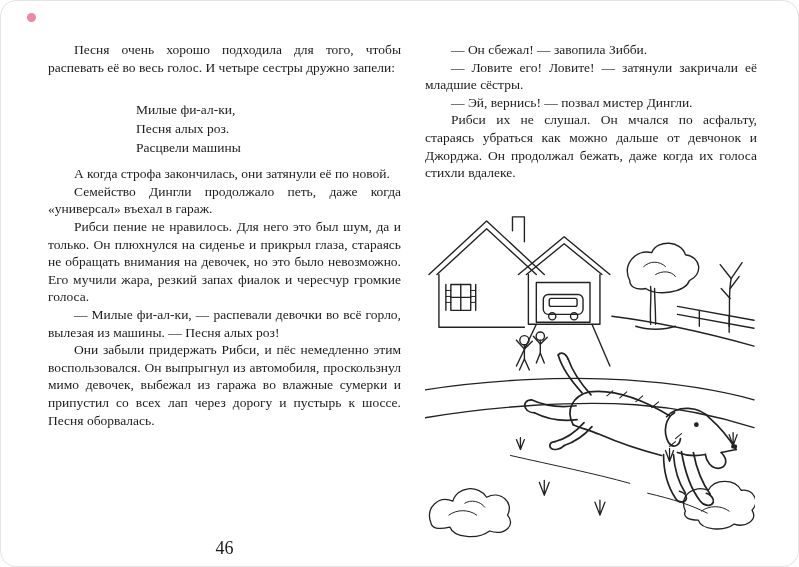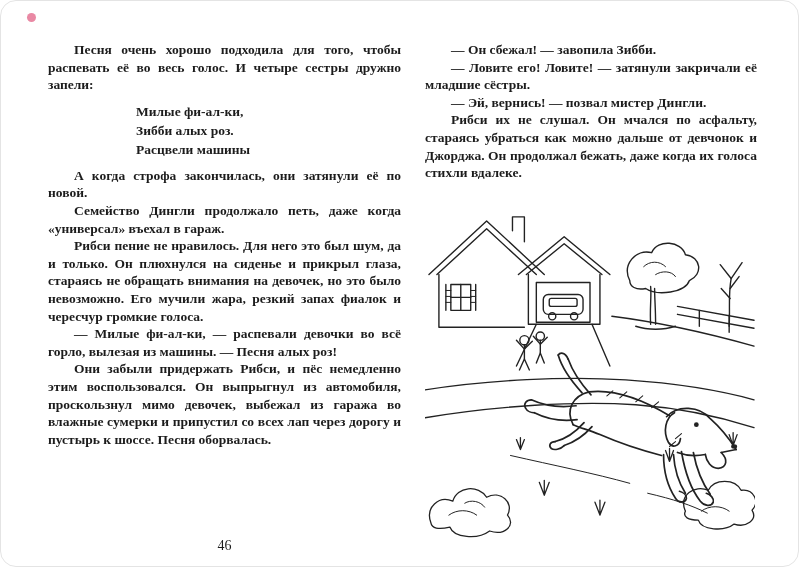--- a/index.html
+++ b/index.html
@@ -12,45 +12,45 @@
     border-radius:16px;
     overflow:hidden;
     font-family:"Liberation Serif","DejaVu Serif",serif;
     color:#1c1c1c;
   }
   .corner-dot{
     position:absolute;left:26px;top:12px;
     width:9px;height:9px;border-radius:50%;
     background:#e989a4;
   }
-  .page{position:absolute;top:40px;font-weight:bold;}
+  .page{position:absolute;top:40px;}
   .page-left{left:47px;width:353px;}
   .page-right{left:424px;width:332px;}
   .text-flow{font-size:13.5px;line-height:17.6px;text-align:justify;}
   .text-flow p.para{margin:0;text-indent:26px;}
-  .verse{margin:8px 0 8px 88px;line-height:19px;text-align:left;}
+  .verse{margin:24px 0 8px 88px;line-height:19px;text-align:left;}
   .verse-line{white-space:nowrap;}
   .page-number{
     position:absolute;left:47px;top:537px;width:353px;
-    text-align:center;font-size:14px;color:#1c1c1c;
+    text-align:center;font-size:18px;color:#1c1c1c;
   }
   .illustration{display:block;margin-top:12px;}
 </style>
 </head>
 <body>
 
 <div class="spread">
   <span class="corner-dot"></span>
 
   <div class="page page-left">
     <div class="text-flow" id="left-paragraphs">
         <p class="para">Песня очень хорошо подходила для того, чтобы распевать её во весь голос. И четыре сестры дружно запели:</p>
         <div class="verse">
           <div class="verse-line">Милые фи-ал-ки,</div>
-          <div class="verse-line">Зибби алых роз.</div>
+          <div class="verse-line">Песня алых роз.</div>
           <div class="verse-line">Расцвели машины</div>
         </div>
         <p class="para">А когда строфа закончилась, они затянули её по новой.</p>
         <p class="para">Семейство Дингли продолжало петь, даже когда «универсал» въехал в гараж.</p>
         <p class="para">Рибси пение не нравилось. Для него это был шум, да и только. Он плюхнулся на сиденье и прикрыл глаза, стараясь не обращать внимания на девочек, но это было невозможно. Его мучили жара, резкий запах фиалок и чересчур громкие голоса.</p>
         <p class="para">— Милые фи-ал-ки, — распевали девочки во всё горло, вылезая из машины. — Песня алых роз!</p>
         <p class="para">Они забыли придержать Рибси, и пёс немедленно этим воспользовался. Он выпрыгнул из автомобиля, проскользнул мимо девочек, выбежал из гаража во влажные сумерки и припустил со всех лап через дорогу и пустырь к шоссе. Песня оборвалась.</p>
       </div>
   </div>
 

